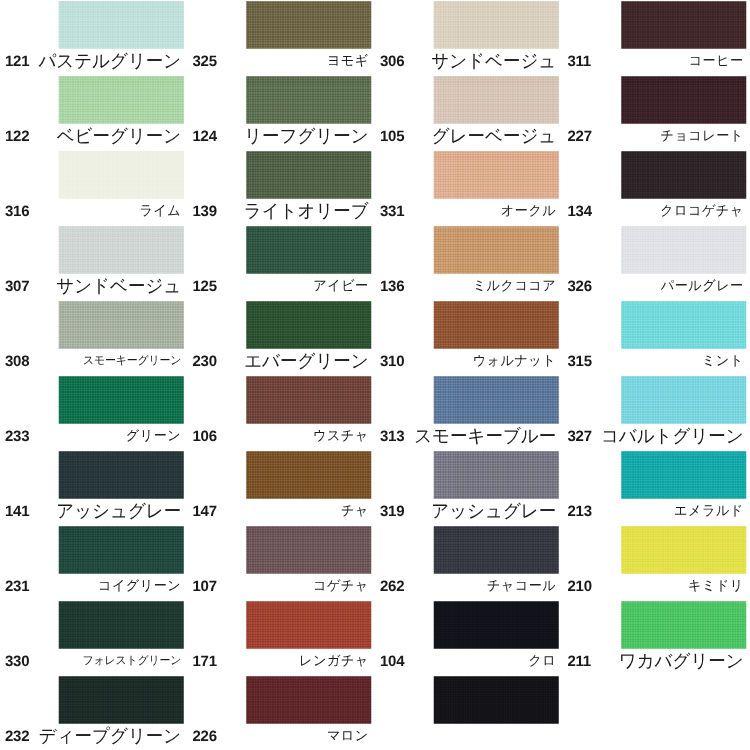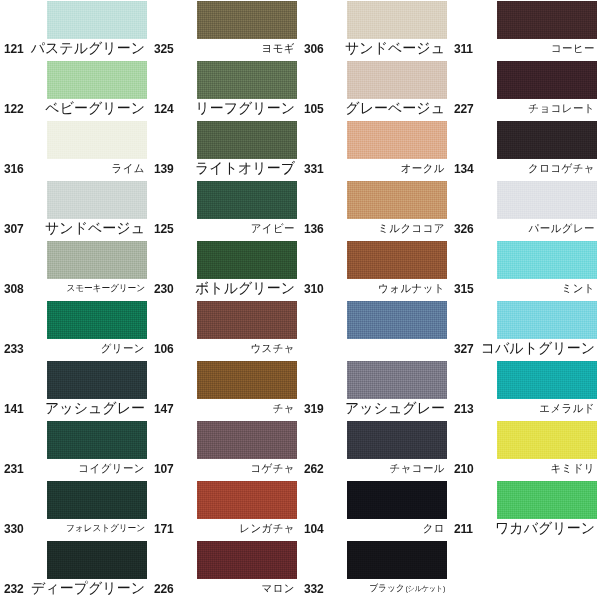--- a/index.html
+++ b/index.html
@@ -200,21 +200,21 @@
         <div class="swatch" style="background-color: rgb(167, 178, 161);"></div>
         <div class="caption">
           <span class="code">308</span>
           <span class="cname xlong"><span>スモーキーグリーン</span></span>
         </div>
       </div>
       <div class="cell">
         <div class="swatch" style="background-color: rgb(46, 82, 50);"></div>
         <div class="caption">
           <span class="code">230</span>
-          <span class="cname long"><span>ボトルグリーン</span></span>
+          <span class="cname long"><span>エバーグリーン</span></span>
         </div>
       </div>
       <div class="cell">
         <div class="swatch" style="background-color: rgb(143, 84, 52);"></div>
         <div class="caption">
           <span class="code">310</span>
           <span class="cname"><span>ウォルナット</span></span>
         </div>
       </div>
       <div class="cell">
@@ -233,20 +233,24 @@
       </div>
       <div class="cell">
         <div class="swatch" style="background-color: rgb(112, 69, 59);"></div>
         <div class="caption">
           <span class="code">106</span>
           <span class="cname"><span>ウスチャ</span></span>
         </div>
       </div>
       <div class="cell">
         <div class="swatch" style="background-color: rgb(92, 119, 153);"></div>
+        <div class="caption">
+          <span class="code">313</span>
+          <span class="cname long"><span>スモーキーブルー</span></span>
+        </div>
       </div>
       <div class="cell">
         <div class="swatch" style="background-color: rgb(122, 213, 224);"></div>
         <div class="caption">
           <span class="code">327</span>
           <span class="cname long"><span>コバルトグリーン</span></span>
         </div>
       </div>
       <div class="cell">
         <div class="swatch" style="background-color: rgb(40, 56, 58);"></div>
@@ -341,19 +345,15 @@
       </div>
       <div class="cell">
         <div class="swatch" style="background-color: rgb(96, 39, 42);"></div>
         <div class="caption">
           <span class="code">226</span>
           <span class="cname"><span>マロン</span></span>
         </div>
       </div>
       <div class="cell">
         <div class="swatch" style="background-color: rgb(20, 20, 24);"></div>
-        <div class="caption">
-          <span class="code">332</span>
-          <span class="cname xlong"><span>ブラック</span><span class="sub">(シルケット)</span></span>
-        </div>
       </div>
     </div>
 </div>
 
 </body></html>

